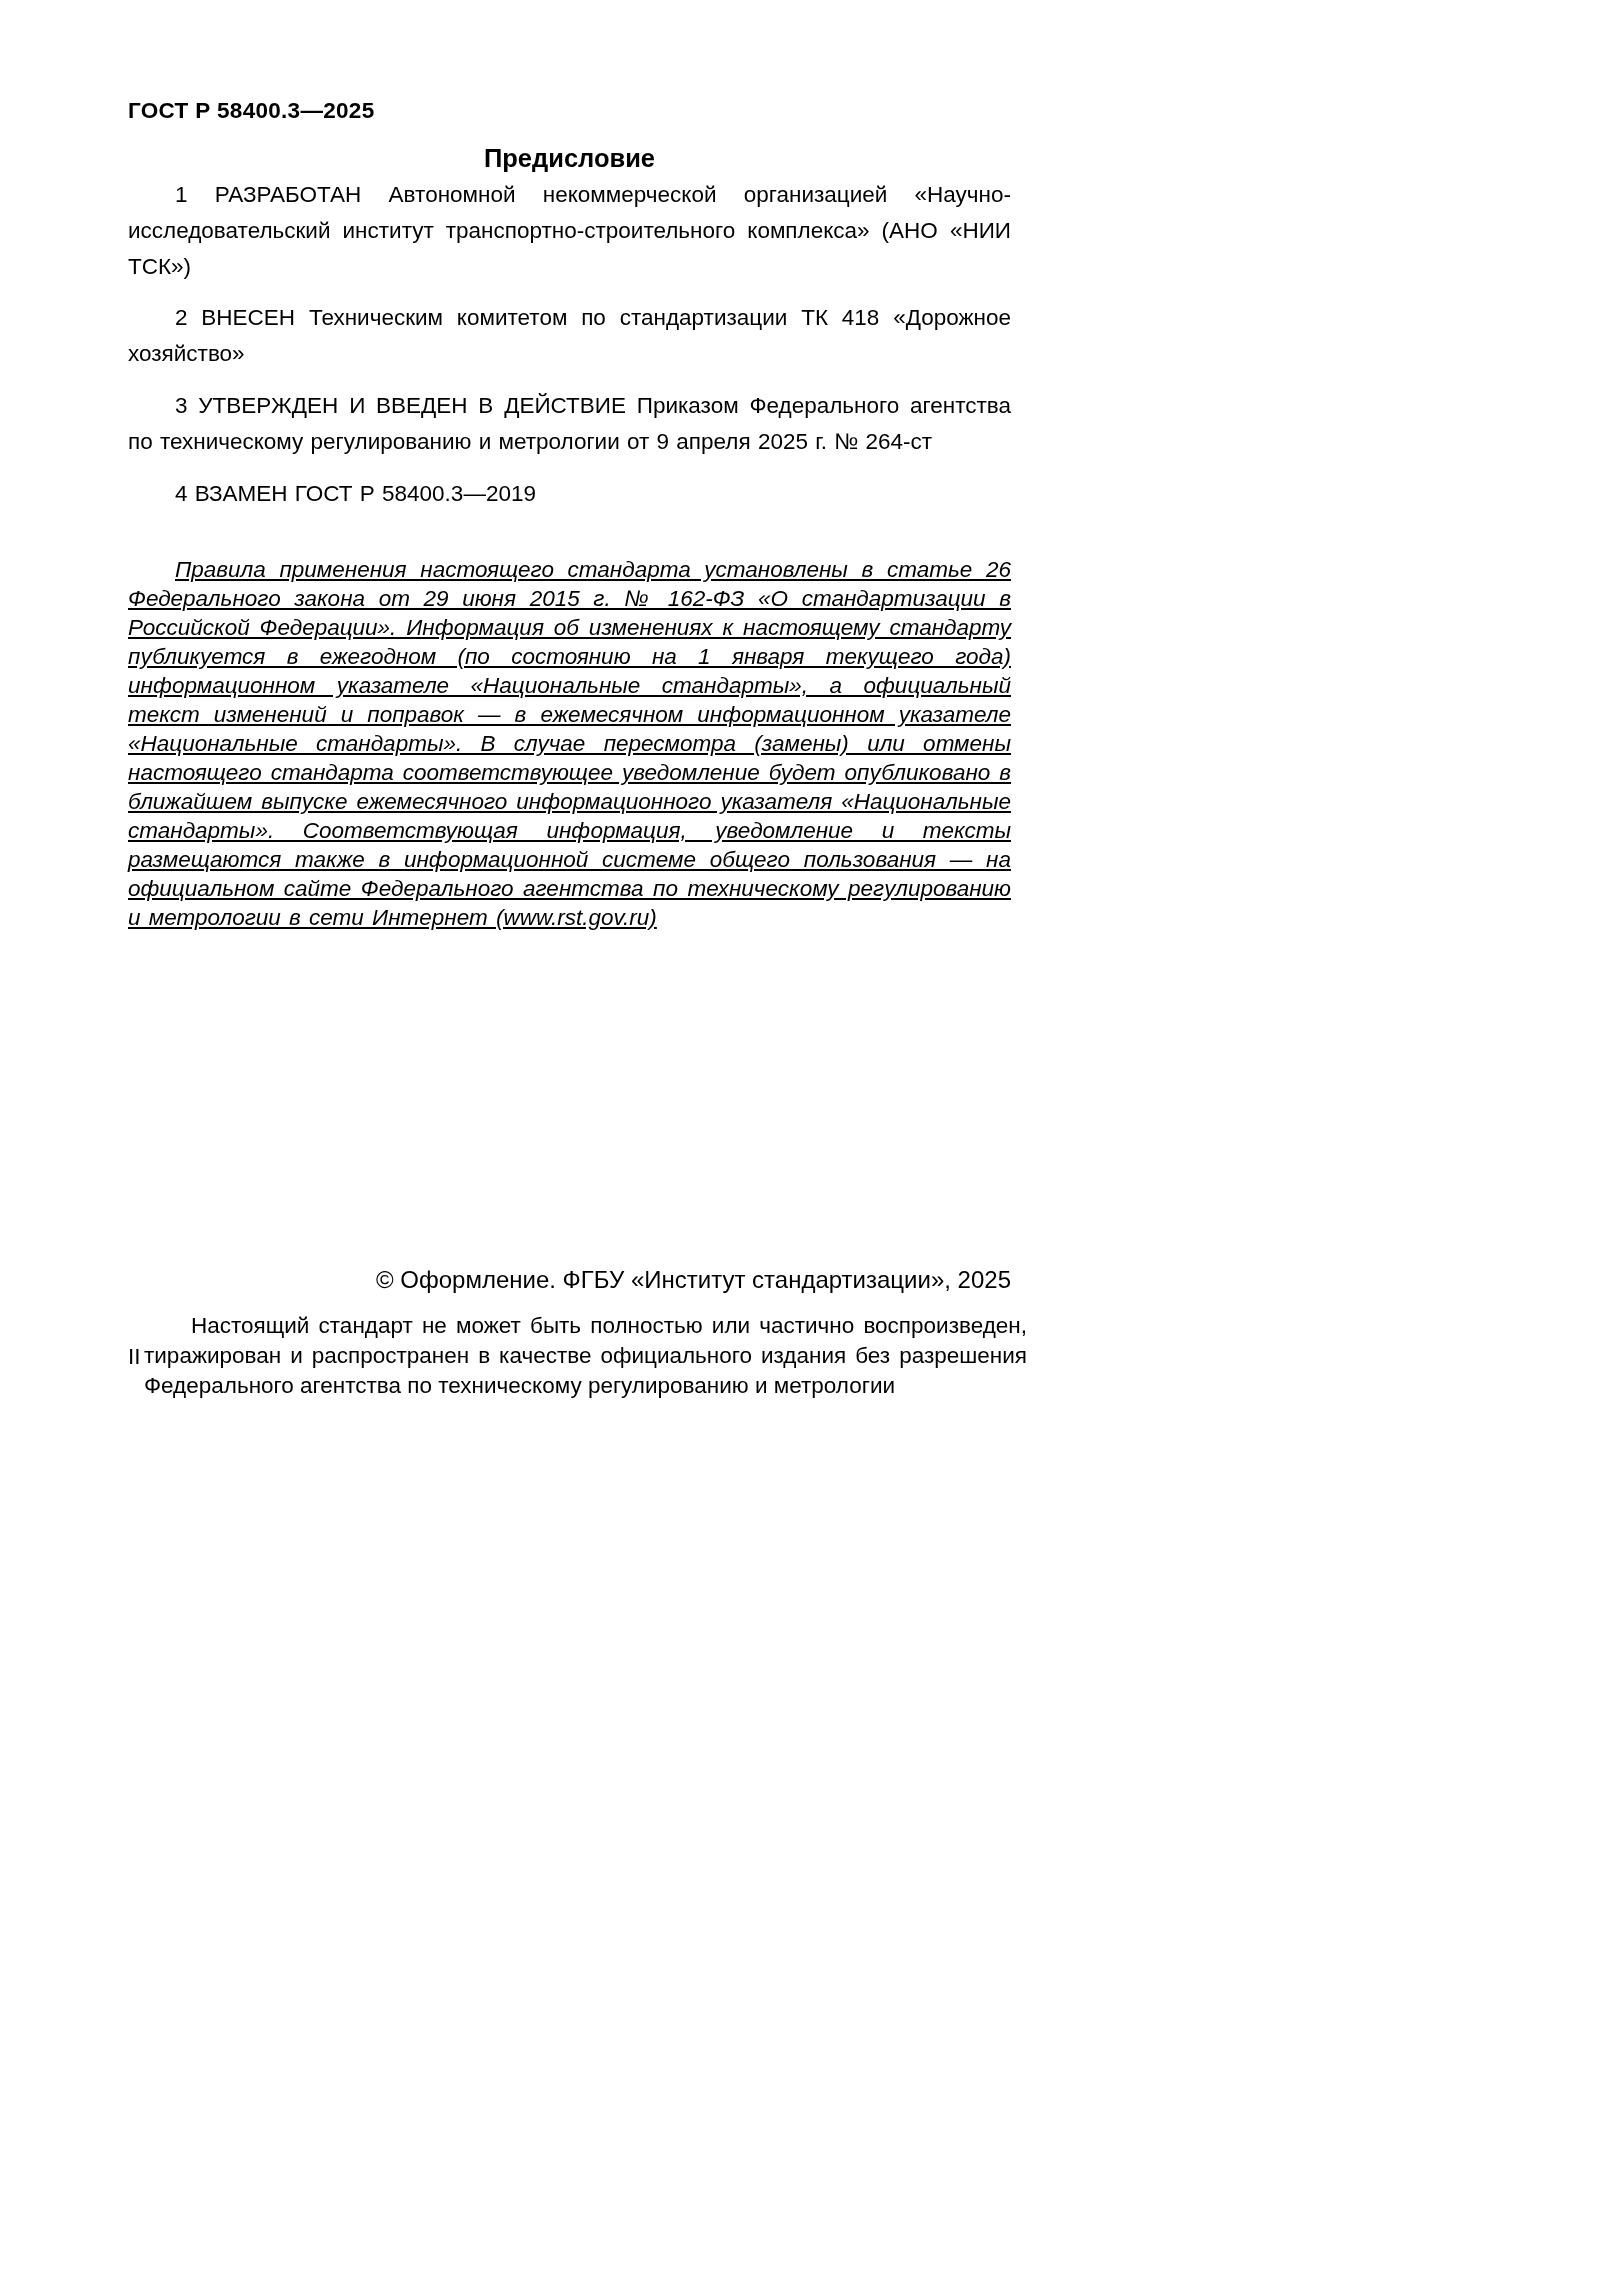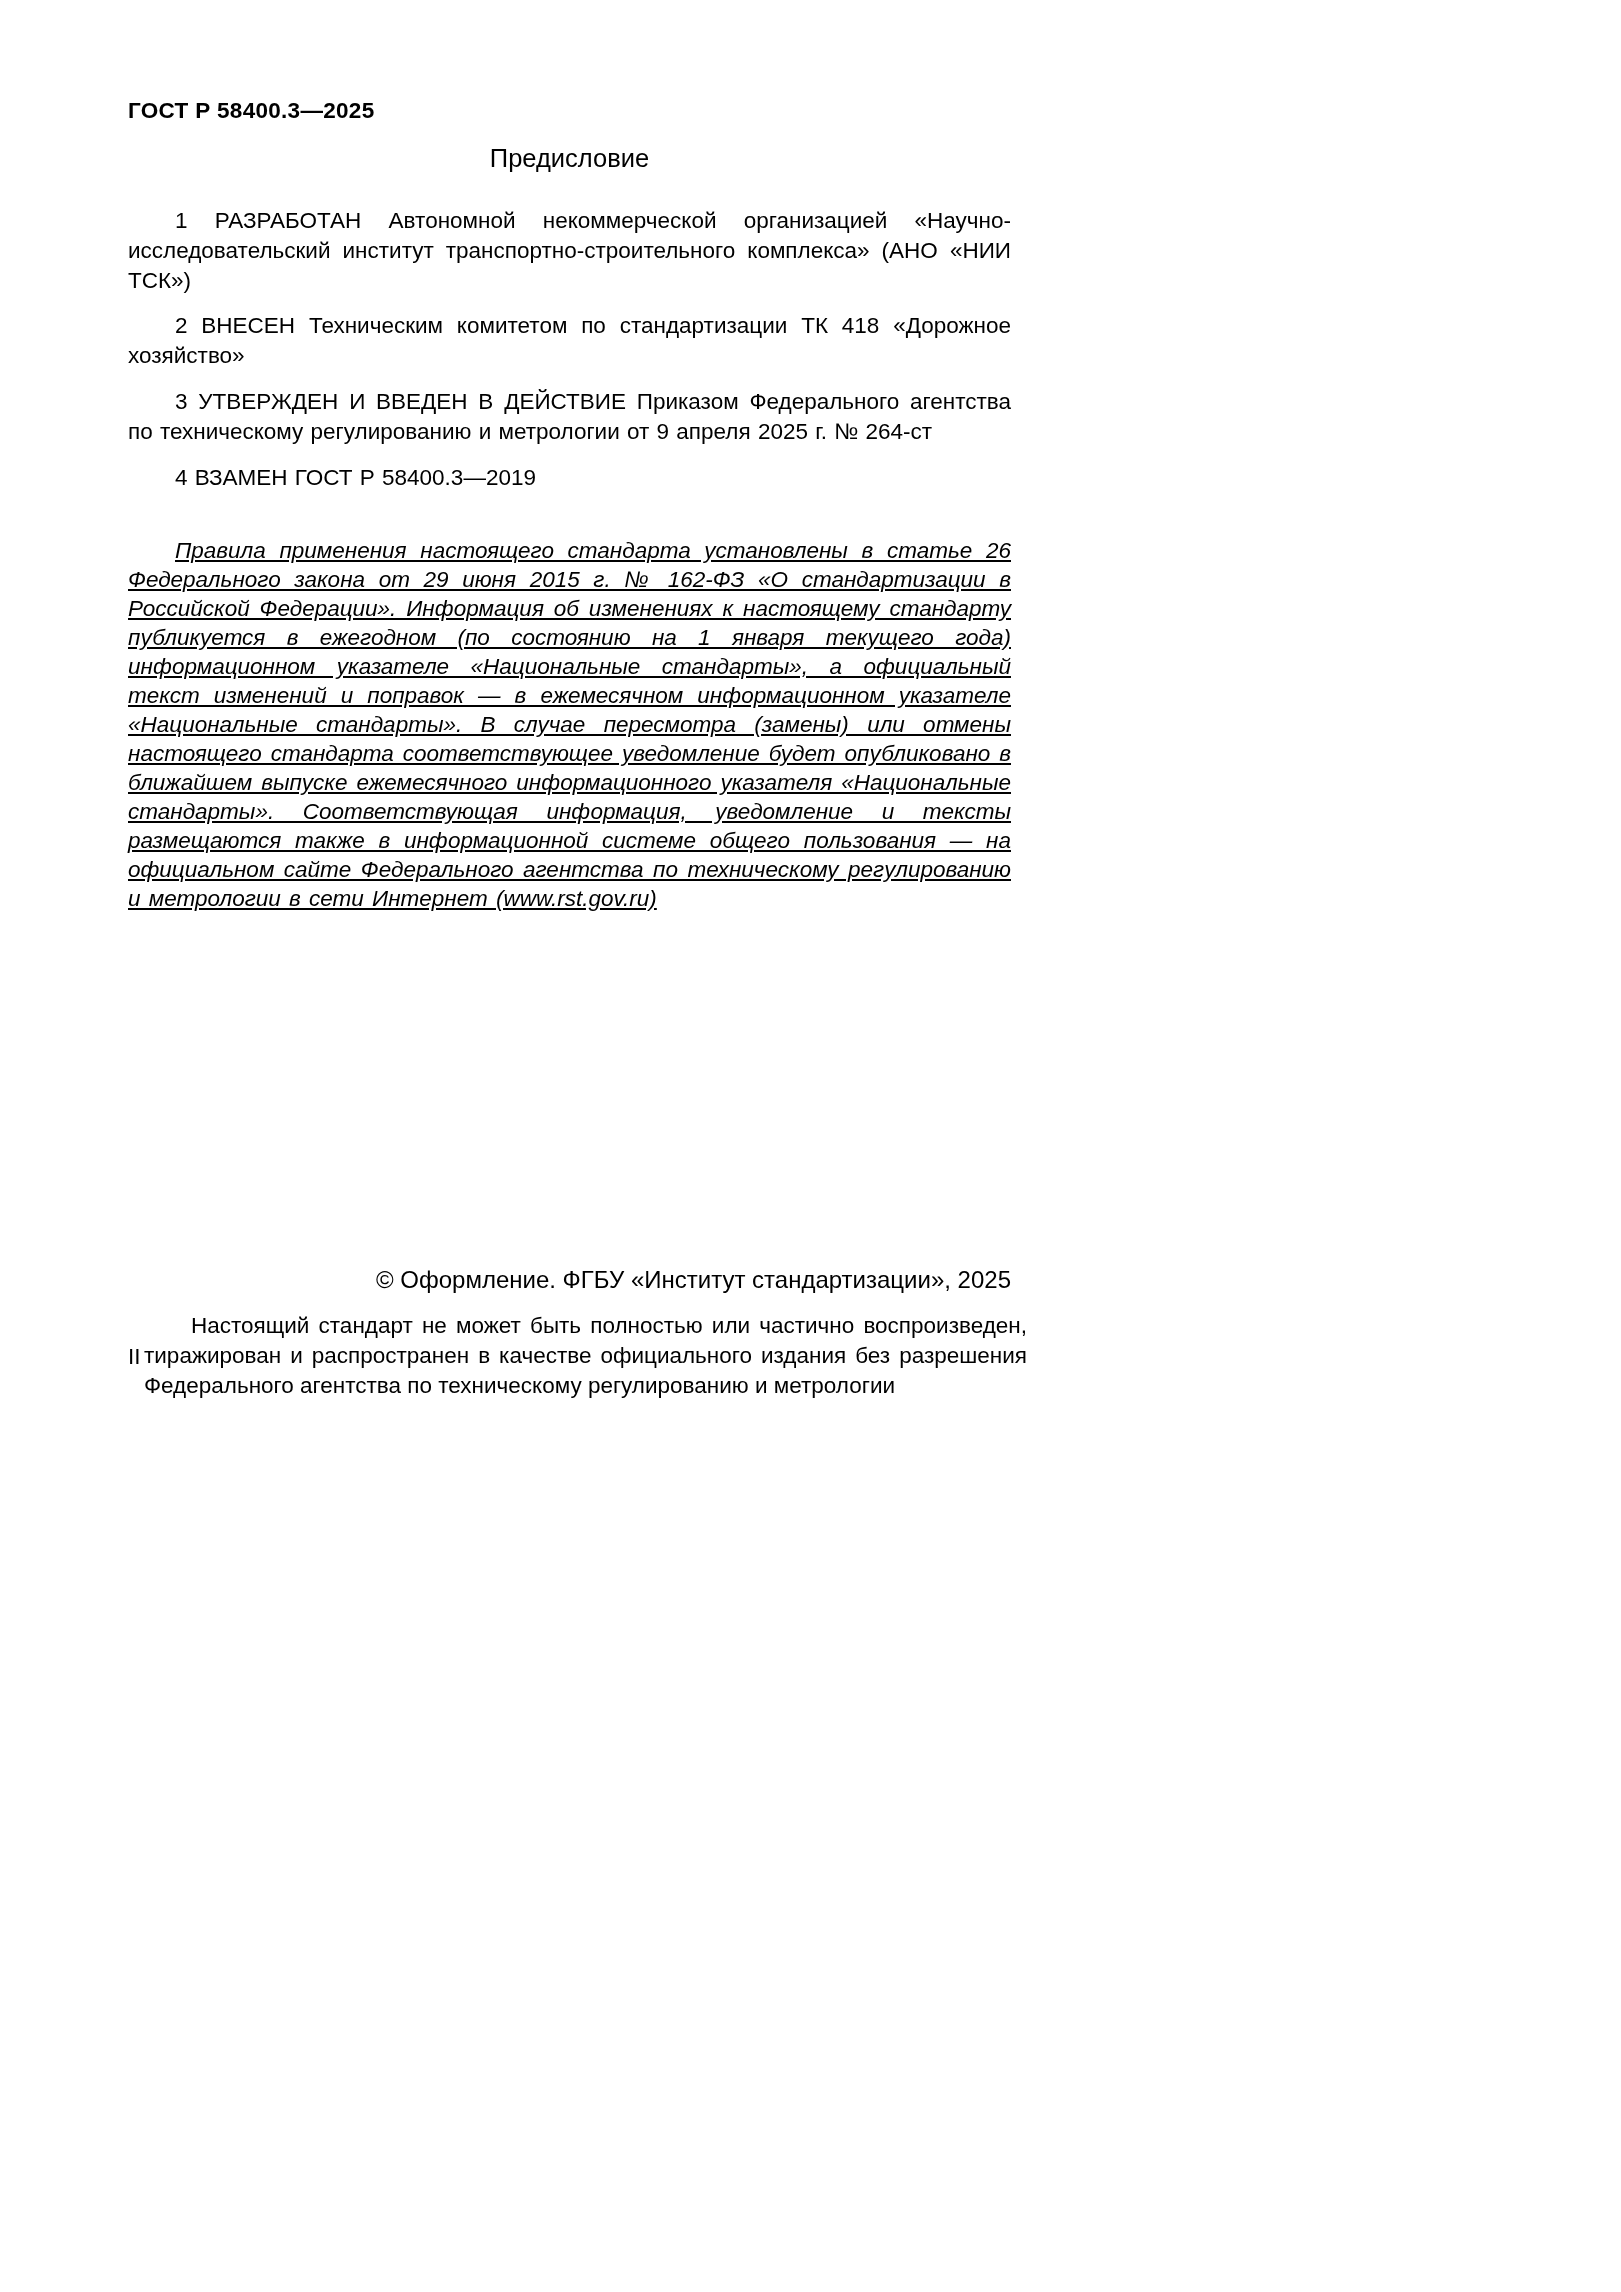--- a/index.html
+++ b/index.html
@@ -23,30 +23,30 @@
     top: 98px;
     width: 883px;
   }
   .doc-code {
     font-size: 22.5px;
     font-weight: bold;
     letter-spacing: 0.3px;
   }
   .title {
     font-size: 25.5px;
-    font-weight: normal;
+    font-weight: bold;
     text-align: center;
     margin: 19.6px 0 0 0;
   }
   .para {
     font-size: 22.5px;
-    line-height: 30px;
+    line-height: 36px;
     text-align: justify;
     text-indent: 47px;
-    margin: 33px 0 0 0;
+    margin: 4px 0 0 0;
     word-spacing: 1px;
   }
   .para + .para {
     margin-top: 15.7px;
   }
   .legal {
     font-size: 22.5px;
     font-style: italic;
     line-height: 29px;
     text-align: justify;

